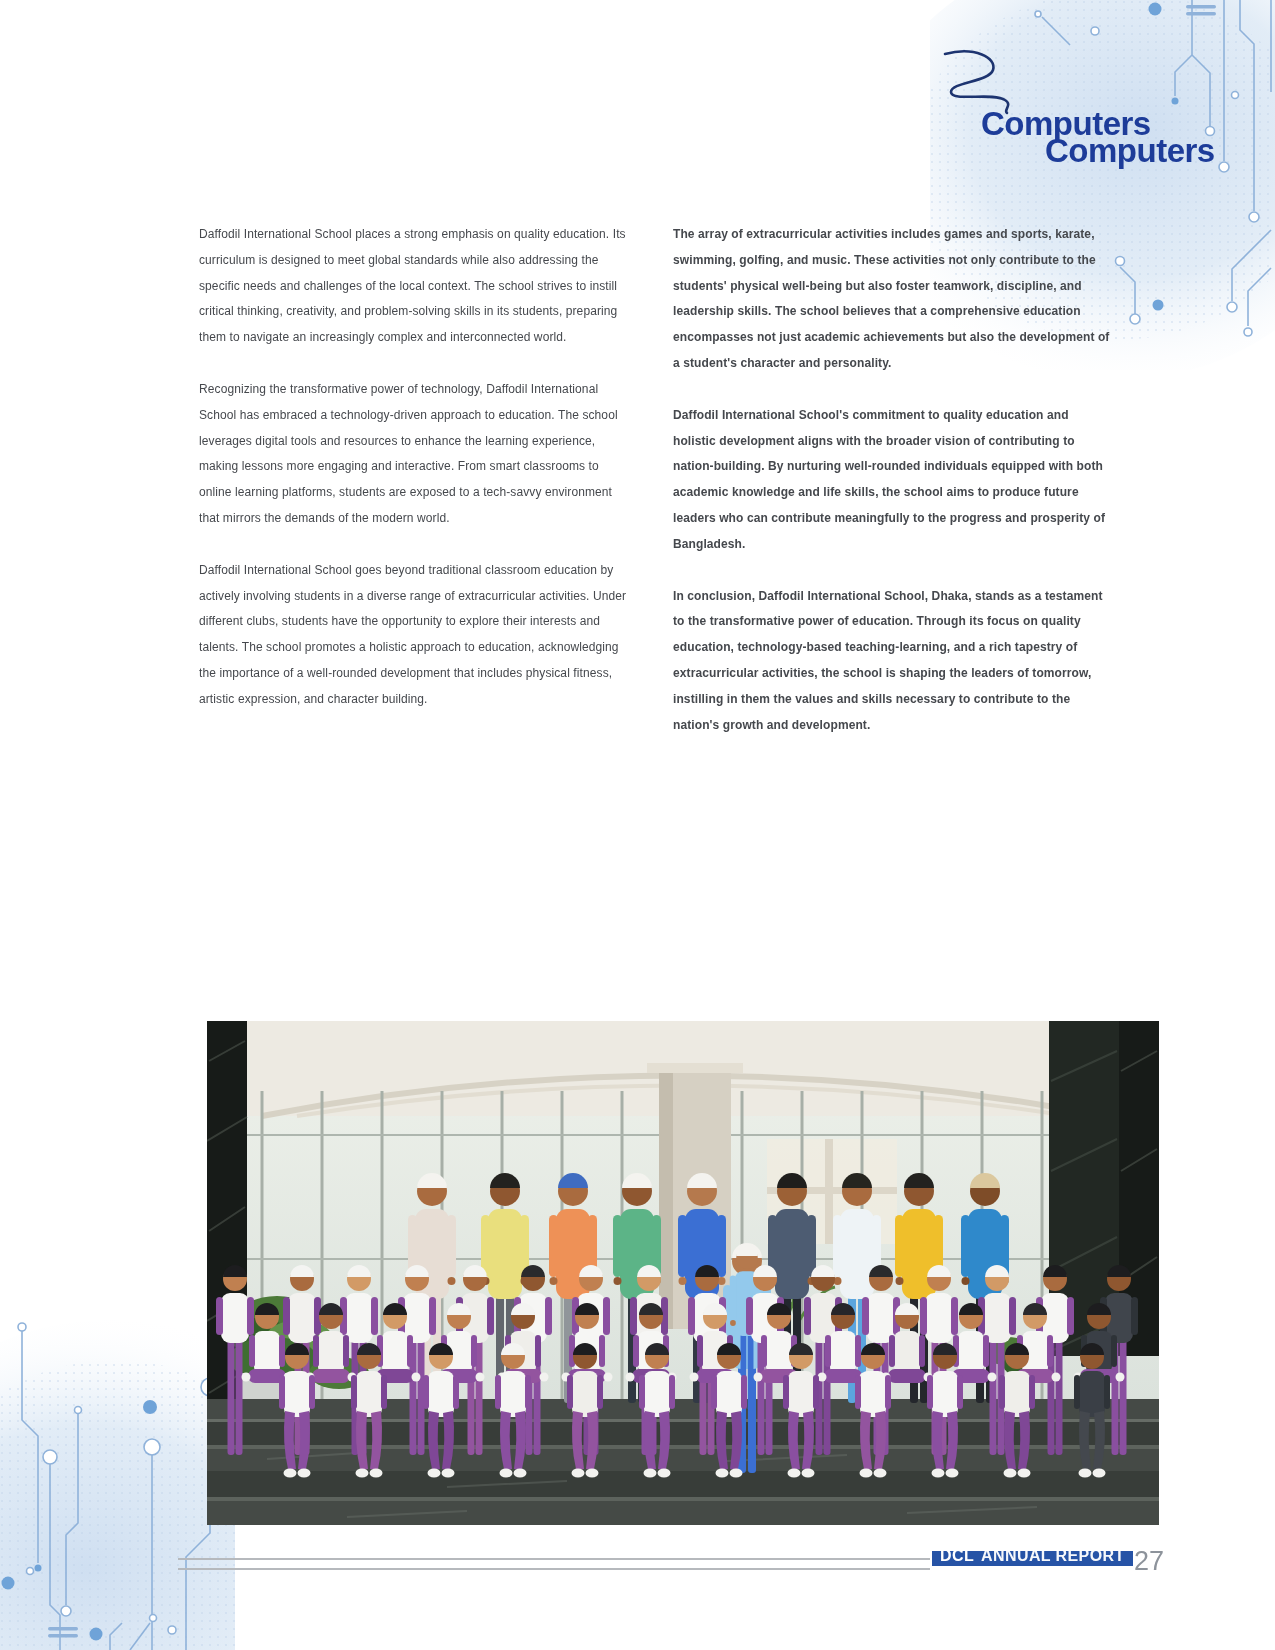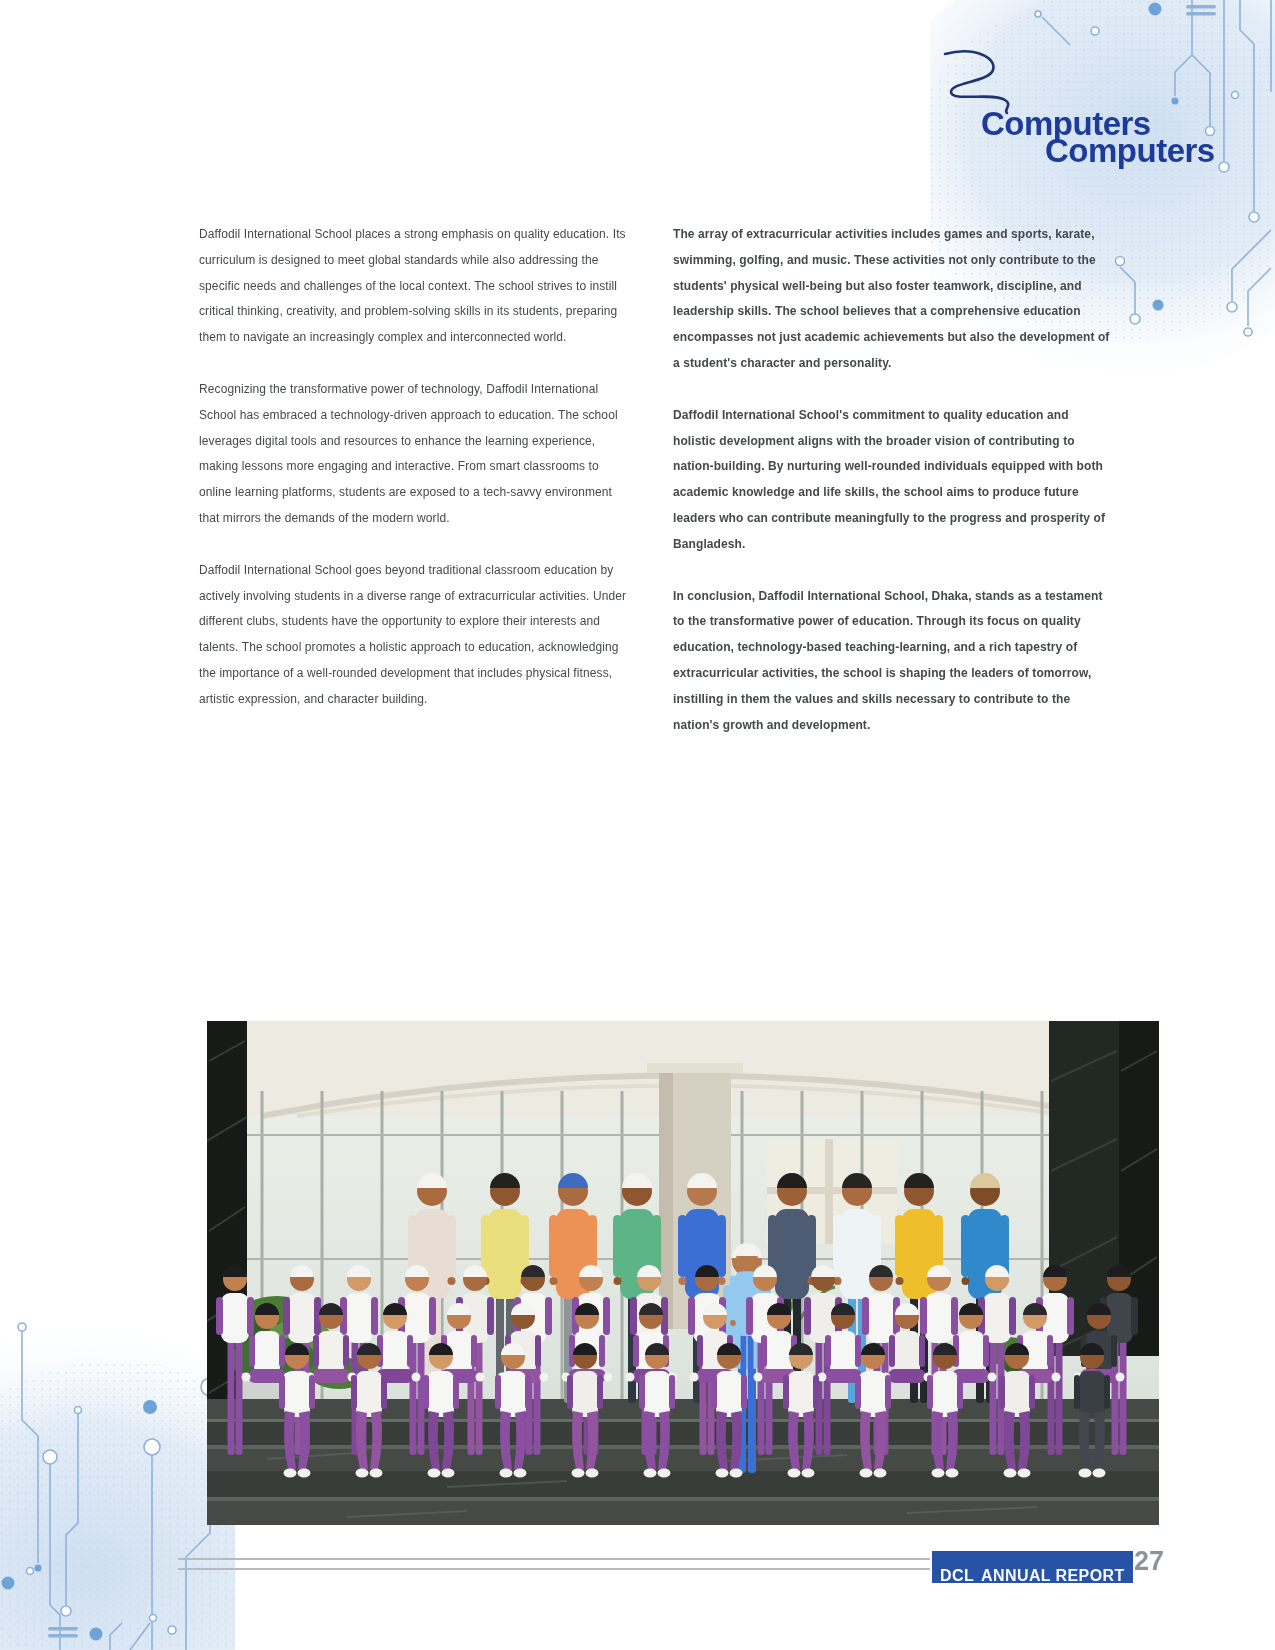--- a/index.html
+++ b/index.html
@@ -22,26 +22,26 @@
     letter-spacing:0.1px;}
   #col-left{left:199px;width:433px;}
   #col-right{left:673px;width:438px;font-weight:bold;}
   .col p{margin:0 0 26px 0;}
   
   #photo{position:absolute;left:207px;top:1021px;width:952px;height:504px;overflow:hidden;}
   #photo svg{display:block;}
   
   #footer-rule{position:absolute;left:178px;top:1558px;width:752px;height:8px;
     border-top:2px solid #b6b9bd;border-bottom:2px solid #b6b9bd;}
-  #report-badge{position:absolute;left:932px;top:1551px;height:25px;min-width:195px;
-    background:#2653a6;color:#ffffff;display:flex;align-items:flex-start;justify-content:center;
-    font-size:16px;letter-spacing:0.4px;padding:16px 8px;box-sizing:border-box;white-space:nowrap;}
+  #report-badge{position:absolute;left:932px;top:1551px;height:15px;min-width:195px;
+    background:#2653a6;color:#ffffff;display:flex;align-items:flex-end;justify-content:center;
+    font-size:16px;letter-spacing:0.4px;padding:1px 8px;box-sizing:border-box;white-space:nowrap;}
   #report-badge .b{font-weight:bold;margin-right:7px;}
   #report-badge .t{font-weight:bold;opacity:0.96;}
-  #page-number{position:absolute;left:1134px;top:1546px;font-size:27px;font-weight:bold;
+  #page-number{position:absolute;left:1134px;top:1546px;font-size:27px;font-weight:normal;
     color:#8d939b;letter-spacing:0;}
 </style>
 </head>
 <body>
 
 <div id="page">
 
   <svg id="deco-tr" class="deco" width="345" height="370" viewBox="0 0 345 370">
     <defs>
       <radialGradient id="blobTR" cx="0.55" cy="0.42" r="0.62">

